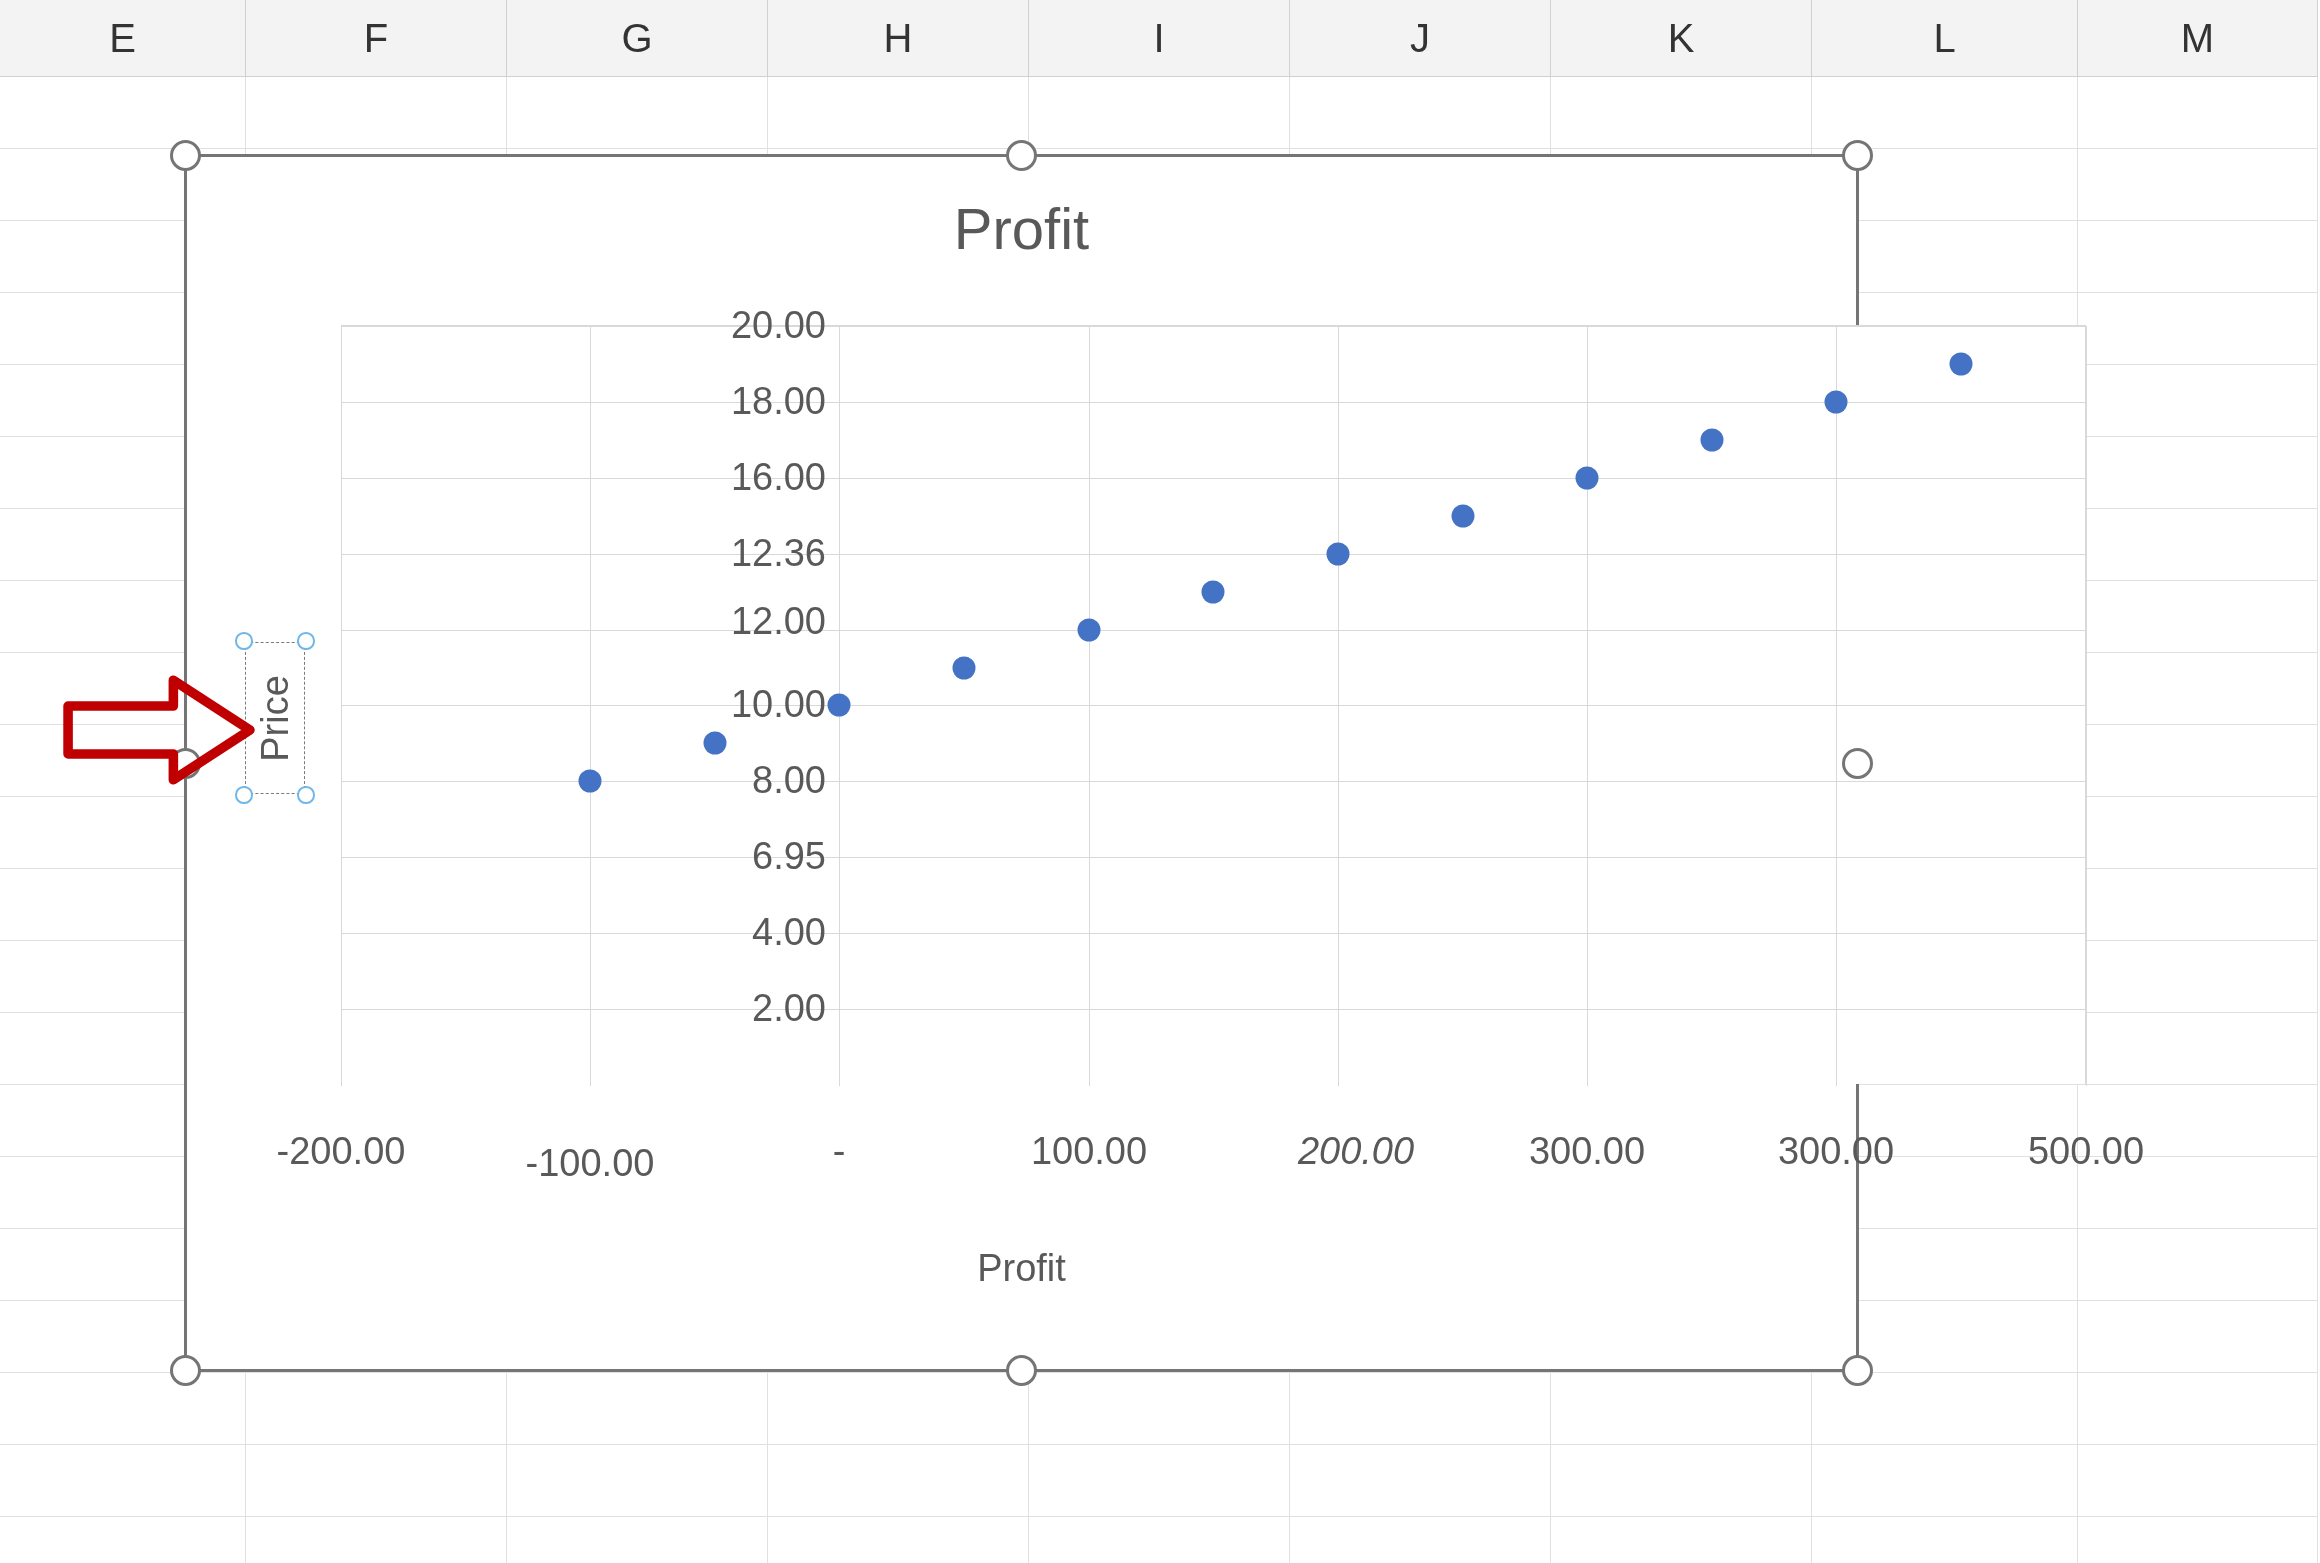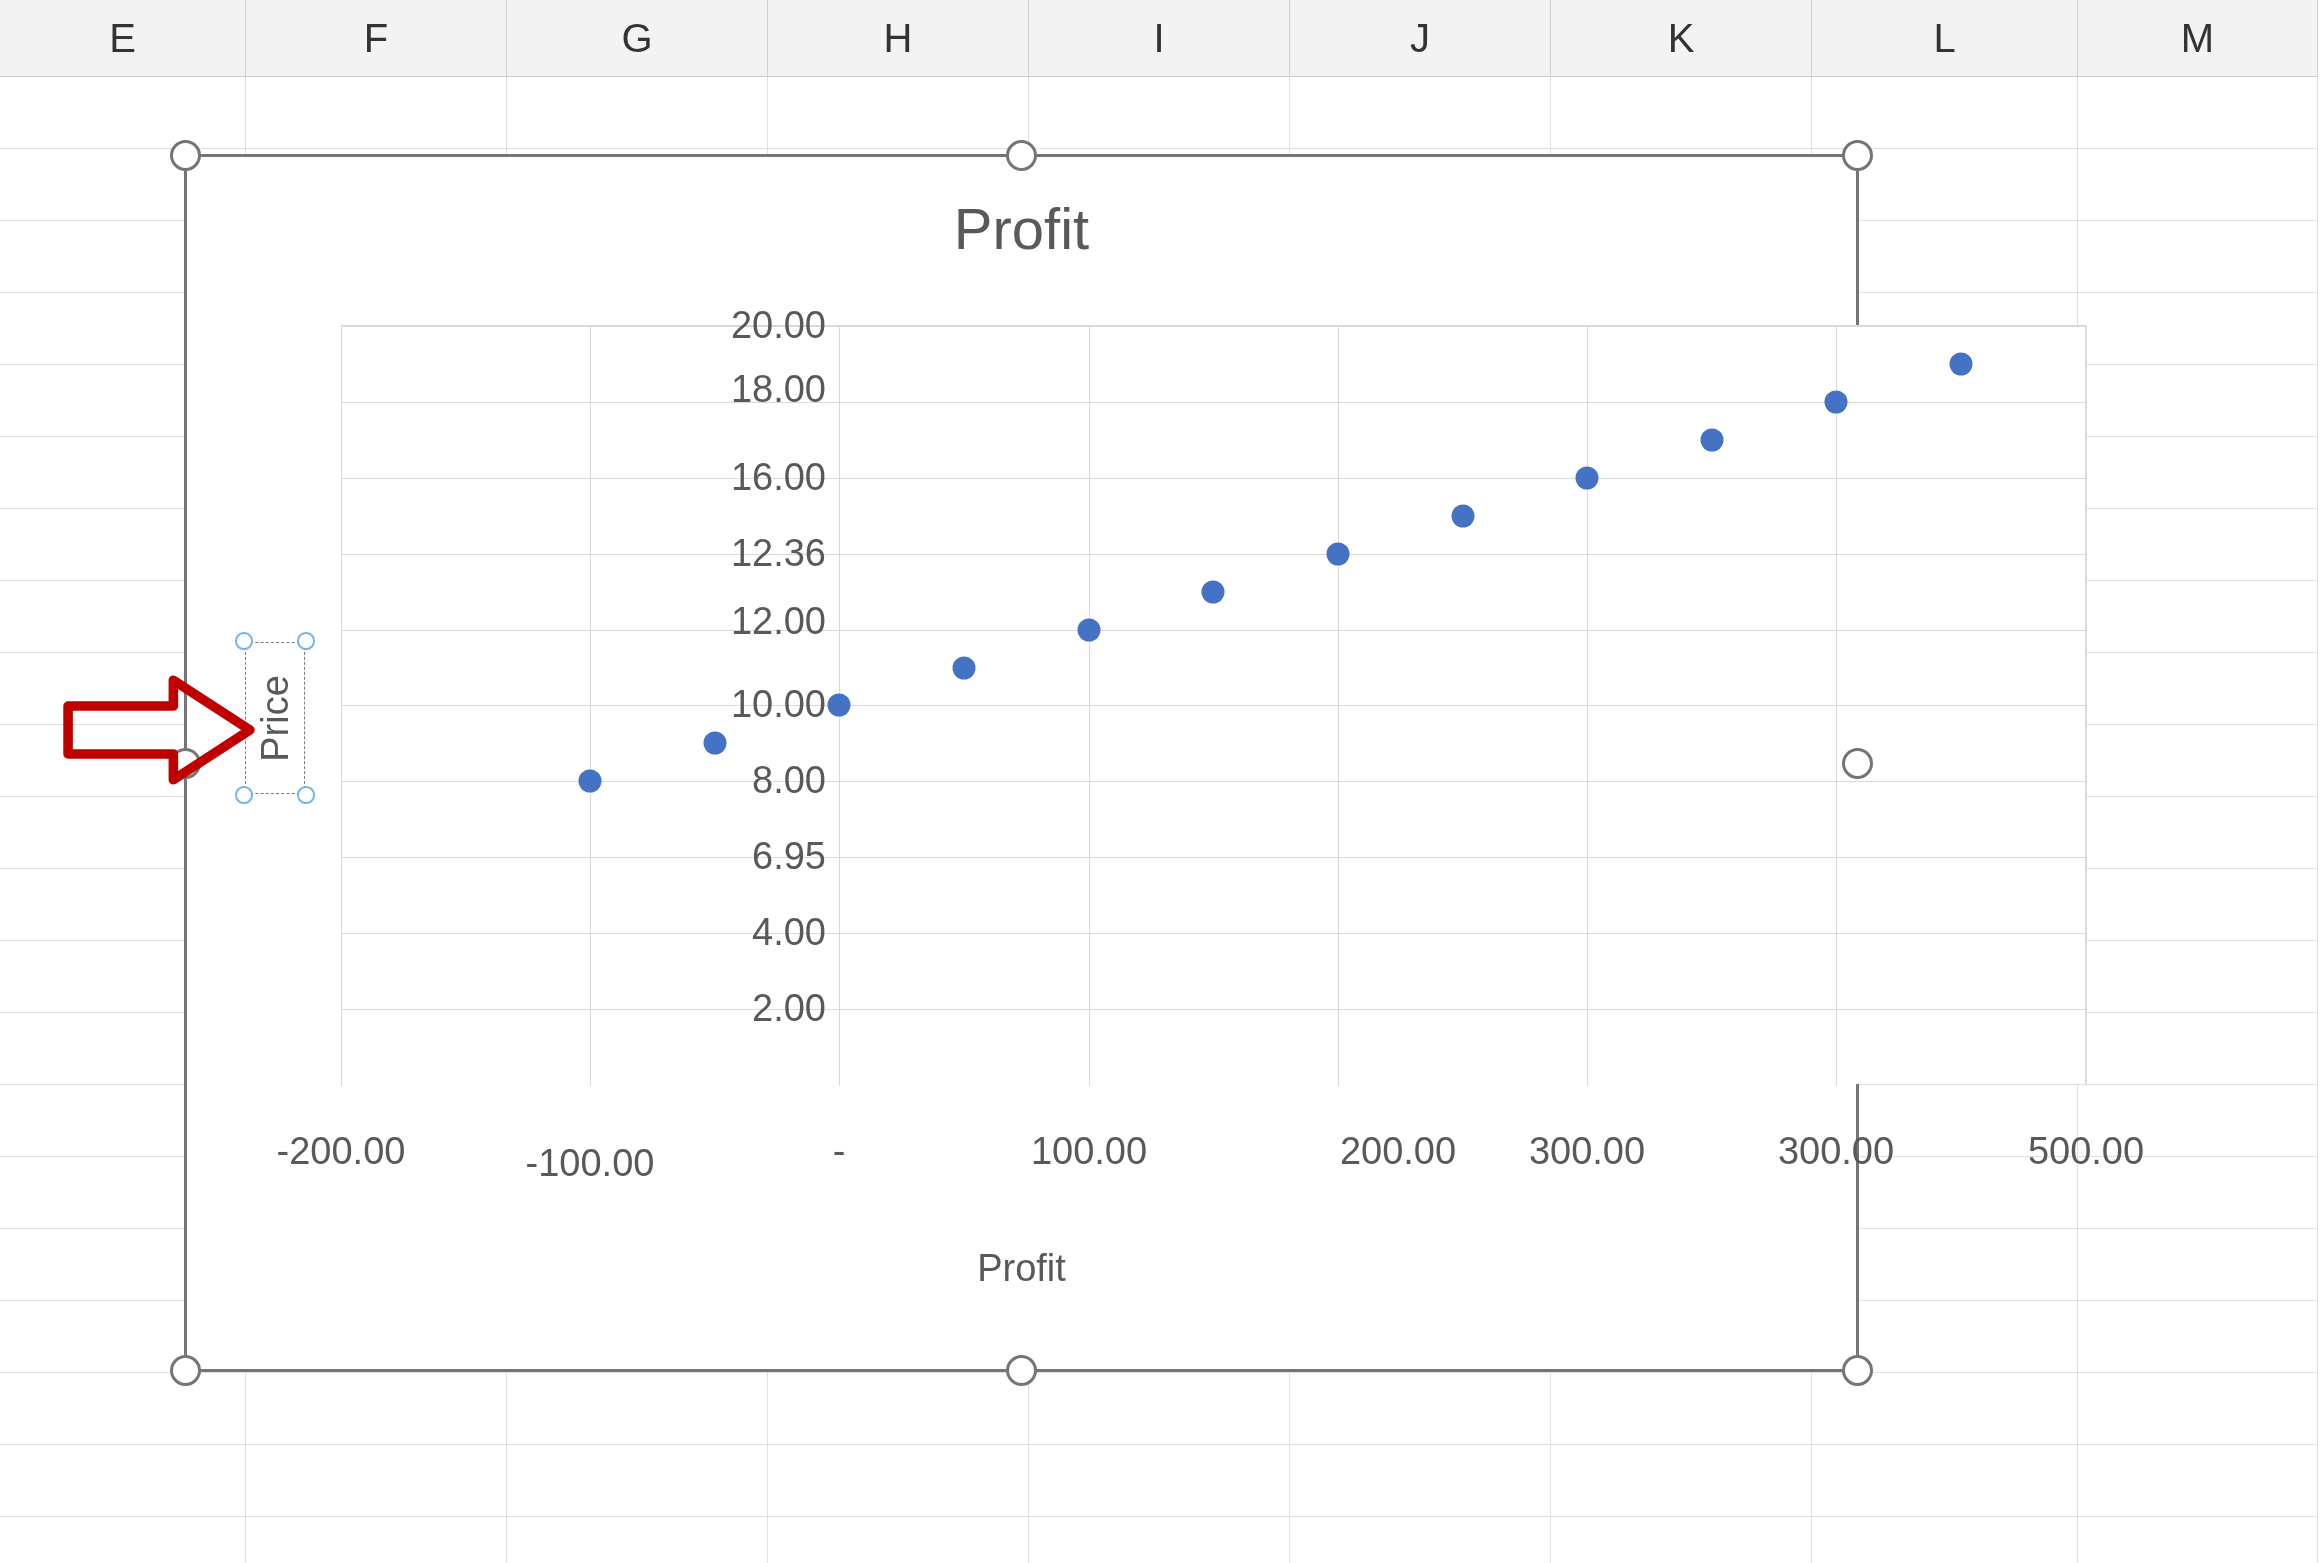--- a/index.html
+++ b/index.html
@@ -393,37 +393,37 @@
         <div class="data-point" style="left: 997px; top: 228px; background: rgb(68, 114, 196);"></div>
         <div class="data-point" style="left: 1122px; top: 190px; background: rgb(68, 114, 196);"></div>
         <div class="data-point" style="left: 1246px; top: 152px; background: rgb(68, 114, 196);"></div>
         <div class="data-point" style="left: 1371px; top: 114px; background: rgb(68, 114, 196);"></div>
         <div class="data-point" style="left: 1495px; top: 76px; background: rgb(68, 114, 196);"></div>
         <div class="data-point" style="left: 1620px; top: 38px; background: rgb(68, 114, 196);"></div>
       </div>
 
     <div class="ytick-container" id="ytick-container">
         <div class="ytick-label" style="left: 485px; top: 0px;">20.00</div>
-        <div class="ytick-label" style="left: 485px; top: 64px;">18.00</div>
+        <div class="ytick-label" style="left: 485px; top: 76px;">18.00</div>
         <div class="ytick-label" style="left: 485px; top: 152px;">16.00</div>
         <div class="ytick-label" style="left: 485px; top: 228px;">12.36</div>
         <div class="ytick-label" style="left: 485px; top: 296px; text-align: center;">12.00</div>
         <div class="ytick-label" style="left: 485px; top: 379px;">10.00</div>
         <div class="ytick-label" style="left: 485px; top: 455px;">8.00</div>
         <div class="ytick-label" style="left: 485px; top: 531px;">6.95</div>
         <div class="ytick-label" style="left: 485px; top: 607px;">4.00</div>
         <div class="ytick-label" style="left: 485px; top: 683px;">2.00</div>
       </div>
 
     <div id="xtick-container" style="position:absolute; left:154px; top:927px; width:1745px; height:115px;">
         <div class="xtick-label" style="left: 0px; top: 46px;">-200.00</div>
         <div class="xtick-label" style="left: 249px; top: 46px; margin-top: 12px;">-100.00</div>
         <div class="xtick-label" style="left: 498px; top: 46px;">-</div>
         <div class="xtick-label" style="left: 748px; top: 46px;">100.00</div>
-        <div class="xtick-label" style="left: 1057px; top: 46px;">200.00</div>
+        <div class="xtick-label" style="left: 1015px; top: 46px; font-style: italic;">200.00</div>
         <div class="xtick-label" style="left: 1246px; top: 46px;">300.00</div>
         <div class="xtick-label" style="left: 1495px; top: 46px;">300.00</div>
         <div class="xtick-label" style="left: 1745px; top: 46px;">500.00</div>
       </div>
 
     <div class="xaxis-title" style="top:1090px;">Profit</div>
 
     <div class="yaxis-title-box" style="left:58px; top:485px; width:60px; height:152px; display:flex; align-items:center; justify-content:center;">
       <div class="yaxis-title-text">Price</div>
       <div class="yaxis-sel-handle" style="left:-10.6px; top:-10.6px;"></div>

